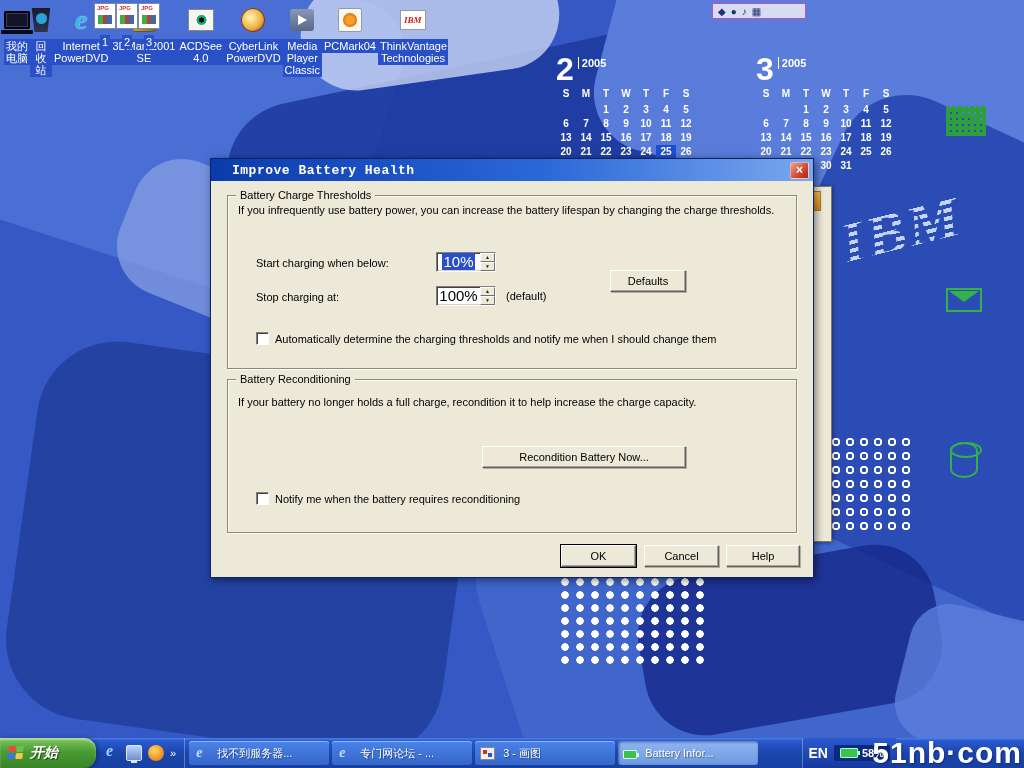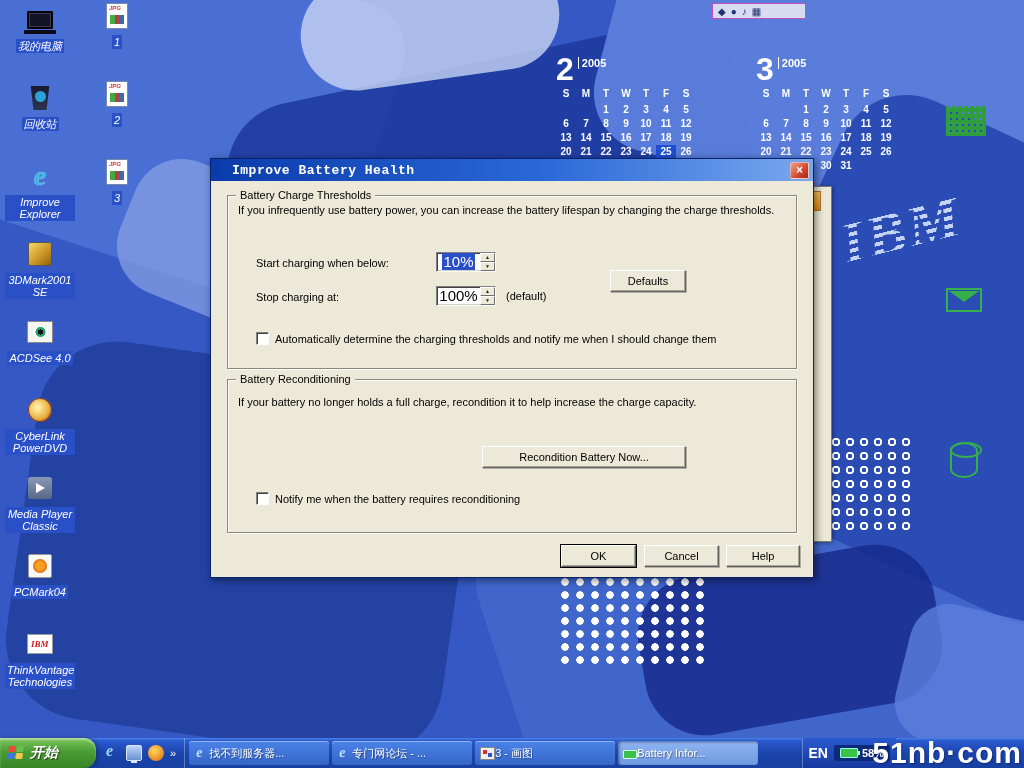--- a/index.html
+++ b/index.html
@@ -46,21 +46,21 @@
   #cal-feb{left:556px;top:54px;} #cal-mar{left:756px;top:54px;}
   .cal-head{display:flex;align-items:flex-start;margin-bottom:4px;}
   .cal-num{font-size:32px;font-weight:bold;line-height:30px;}
   .cal-year{font-size:11px;font-weight:bold;border-left:1px solid #fff;padding-left:3px;margin-left:4px;margin-top:3px;}
   .cal-grid{display:grid;grid-template-columns:repeat(7,20px);}
   .cal-h{font-size:10px;font-weight:bold;text-align:center;height:15px;}
   .cal-c{font-size:10px;font-weight:bold;text-align:center;height:14px;line-height:14px;}
   .cal-c.hl{background:#1e4fd0;}
 
   
-  .icon-col{position:absolute;z-index:3;display:flex;flex-direction:column;font-style:italic;}
+  .icon-col{position:absolute;z-index:3;display:flex;}
   #icons-col1{left:4px;top:4px;width:72px;}
   #icons-col2{left:94px;top:0px;width:46px;}
   .dicon{height:78px;display:flex;flex-direction:column;align-items:center;cursor:default;}
   .ic{height:32px;display:flex;align-items:center;justify-content:center;margin-bottom:3px;}
   .ilabel{background:#2a50c8;color:#fff;font-size:11px;line-height:12px;padding:1px 2px;text-align:center;max-width:70px;}
   .igl{position:relative;}
   .i-computer{width:26px;height:18px;background:#141428;border-radius:2px;box-shadow:inset 0 0 0 2px #000,inset 0 0 0 3px #3a3a5a;}
   .i-computer::after{content:"";position:absolute;left:-3px;right:-3px;bottom:-5px;height:4px;background:#0c0c18;border-radius:1px;}
   .i-recycle{width:22px;height:24px;background:linear-gradient(180deg,#1a1a2e,#2e3450);clip-path:polygon(8% 0,92% 0,80% 100%,20% 100%);}
   .i-recycle::before{content:"";position:absolute;left:25%;top:22%;width:50%;height:45%;background:#2aa4d8;border-radius:50%;}
@@ -141,21 +141,21 @@
   .flag i{border-radius:1px;} .flag .f1{background:#e84c3d;} .flag .f2{background:#6abf4a;} .flag .f3{background:#3b77e0;} .flag .f4{background:#f2c84b;}
   .ql{display:flex;align-items:center;gap:6px;padding:0 8px;border-right:1px solid rgba(255,255,255,.3);}
   .qlicon{width:16px;height:16px;display:inline-block;position:relative;cursor:pointer;}
   .q-ie::before{content:"e";position:absolute;left:2px;top:-3px;font-family:"Liberation Serif",serif;font-weight:bold;font-style:italic;font-size:16px;color:#9cd4ff;}
   .q-desktop{background:linear-gradient(#bcd4f8,#6a90d0);border:1px solid #dce8ff;border-radius:2px;}
   .q-desktop::after{content:"";position:absolute;left:4px;bottom:-3px;width:6px;height:2px;background:#dce8ff;}
   .q-media{border-radius:50%;background:radial-gradient(circle at 40% 35%,#ffd860,#e88820 70%);}
   .qlmore{color:#fff;font-size:11px;cursor:pointer;}
   #tasks{flex:1;display:flex;align-items:center;gap:3px;padding:3px 4px;min-width:0;}
   .task{width:140px;height:24px;border-radius:3px;background:linear-gradient(180deg,#4b83e8,#3566c8);
-    box-shadow:inset 0 1px 0 rgba(255,255,255,.4);display:flex;align-items:center;gap:0;padding:0 5px;cursor:pointer;overflow:hidden;}
+    box-shadow:inset 0 1px 0 rgba(255,255,255,.4);display:flex;align-items:center;gap:8px;padding:0 5px;cursor:pointer;overflow:hidden;}
   .task.active{background:linear-gradient(180deg,#8fb5f2,#6f9ae0);box-shadow:inset 1px 1px 3px rgba(0,0,30,.45);}
   .tlabel{color:#fff;font-size:11px;white-space:nowrap;overflow:hidden;text-overflow:ellipsis;text-shadow:1px 1px 1px rgba(0,0,0,.4);}
   .ticon{width:15px;height:13px;flex:0 0 auto;position:relative;}
   .t-ie::before{content:"e";position:absolute;left:2px;top:-2px;font-family:"Liberation Serif",serif;font-weight:bold;font-style:italic;font-size:14px;color:#bfe0ff;}
   .t-paint{background:#f0f0e8;border:1px solid #889;}
   .t-paint::before{content:"";position:absolute;left:2px;top:2px;width:4px;height:4px;background:#d03030;}
   .t-paint::after{content:"";position:absolute;right:2px;bottom:2px;width:4px;height:4px;background:#3050d0;}
   .t-battery{width:14px;height:9px;margin-top:2px;background:#3cc24a;border:1px solid #cfe;border-radius:1px;}
   .t-battery::after{content:"";position:absolute;right:-3px;top:2px;width:2px;height:4px;background:#cfe;}
   .tray{display:flex;align-items:center;gap:6px;padding:0 6px;margin-right:128px;
@@ -305,21 +305,21 @@
     <div class="ic">
           <div class="igl i-recycle"></div>
         </div>
     <div class="ilabel">回收站</div>
   </div>
 
   <div class="dicon">
     <div class="ic">
           <div class="igl i-ie"></div>
         </div>
-    <div class="ilabel">Improve Explorer</div>
+    <div class="ilabel">Internet PowerDVD</div>
   </div>
 
   <div class="dicon">
     <div class="ic">
           <div class="igl i-mark3d"></div>
         </div>
     <div class="ilabel">3DMark2001 SE</div>
   </div>
 
   <div class="dicon">

